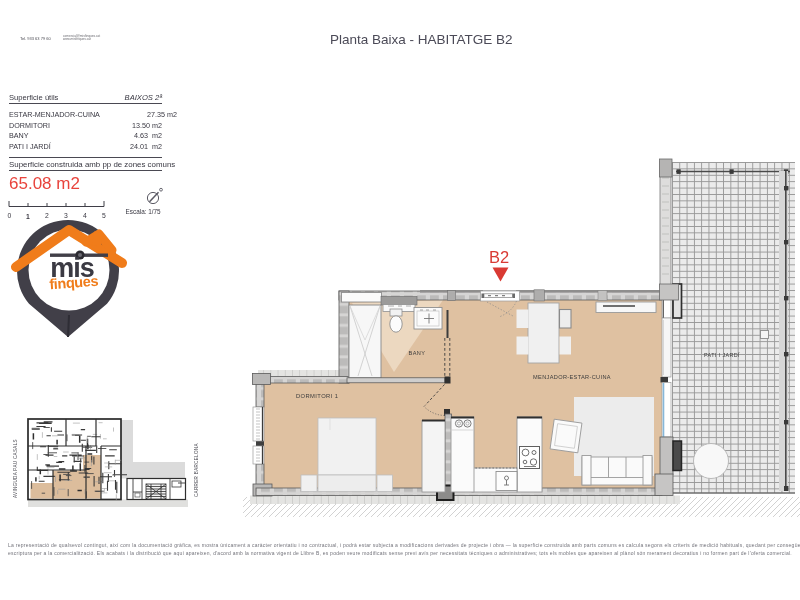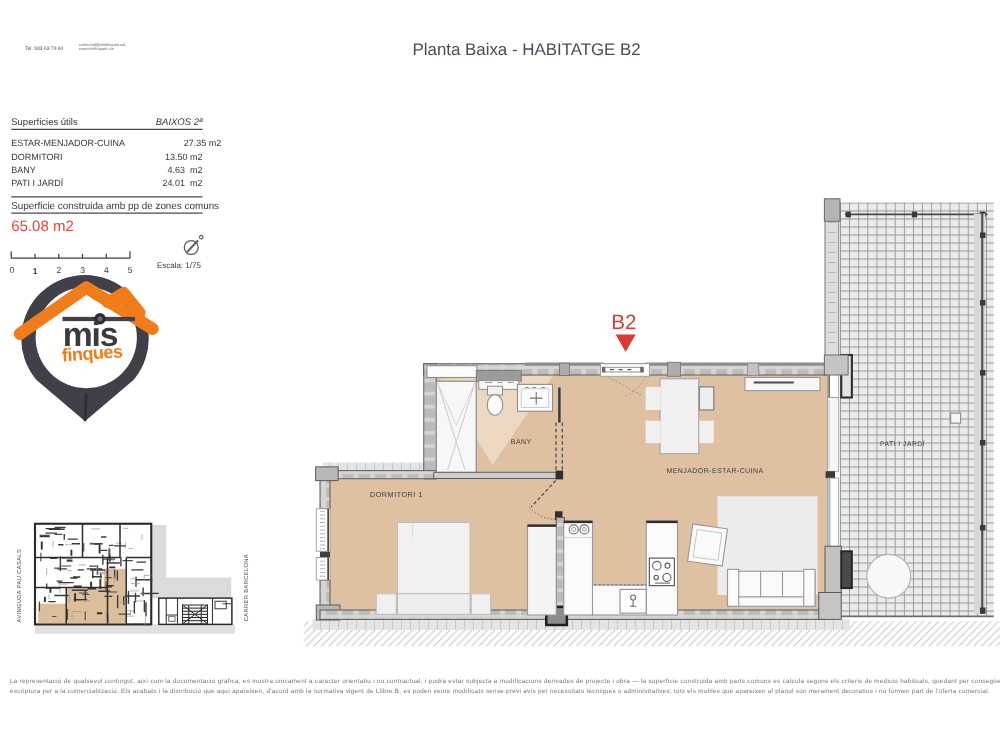--- a/index.html
+++ b/index.html
@@ -9,40 +9,40 @@
 </head>
 <body>
 
 <div class="abs" style="left:20px;top:36px;font-size:4px;color:#4a4a52;">Tel. 933 63 79 60</div>
 
 <div class="abs" style="left:63px;top:34.5px;font-size:3.2px;color:#6a6a70;line-height:3.6px;">comercial@misfinques.cat<br>www.misfinques.cat</div>
 
 <div class="abs" style="left:330px;top:32px;font-size:13.5px;color:#4b4a57;letter-spacing:0px;">Planta Baixa - HABITATGE B2</div>
 
 <div class="abs" style="left:9px;top:93px;width:153px;font-size:7.6px;color:#383741;">
-  <span>Superficies útils</span><span style="float:right;font-style:italic;">BAIXOS 2ª</span>
+  <span>Superficie útils</span><span style="float:right;font-style:italic;">BAIXOS 2ª</span>
 </div>
 
 <div class="abs" style="left:9px;top:102.5px;width:153px;height:1.4px;background:#4a4952;"></div>
 
 <div class="abs" style="left:9px;top:110px;width:168px;font-size:7.2px;color:#383741;"><span>ESTAR-MENJADOR-CUINA</span><span style="float:right;">27.35 m2</span></div>
 
 <div class="abs" style="left:9px;top:120.5px;width:153px;font-size:7.2px;color:#383741;"><span>DORMITORI</span><span style="float:right;">13.50 m2</span></div>
 
 <div class="abs" style="left:9px;top:131px;width:153px;font-size:7.2px;color:#383741;"><span>BANY</span><span style="float:right;">4.63&nbsp; m2</span></div>
 
 <div class="abs" style="left:9px;top:141.5px;width:153px;font-size:7.2px;color:#383741;"><span>PATI I JARDÍ</span><span style="float:right;">24.01&nbsp; m2</span></div>
 
 <div class="abs" style="left:9px;top:157px;width:153px;height:1.2px;background:#4a4952;"></div>
 
 <div class="abs" style="left:9px;top:159.5px;width:330px;font-size:7.9px;color:#383741;">Superficie construida amb pp de zones comuns</div>
 
 <div class="abs" style="left:9px;top:169.5px;width:153px;height:1.2px;background:#4a4952;"></div>
 
-<div class="abs" style="left:9px;top:174px;font-size:12px;color:#e8433c;">65.08 m2</div>
+<div class="abs" style="left:9px;top:174px;font-size:17px;color:#e8433c;">65.08 m2</div>
 
 <svg class="abs" style="left:0;top:0;" width="800" height="600" xmlns="http://www.w3.org/2000/svg">
 
 <g stroke="#3f3e47" stroke-width="1">
   <line x1="9" y1="206.5" x2="104" y2="206.5"></line>
   <line x1="9" y1="201" x2="9" y2="206.5"></line>
   <line x1="28" y1="203" x2="28" y2="206.5"></line>
   <line x1="47" y1="203" x2="47" y2="206.5"></line>
   <line x1="66" y1="203" x2="66" y2="206.5"></line>
   <line x1="85" y1="203" x2="85" y2="206.5"></line>

